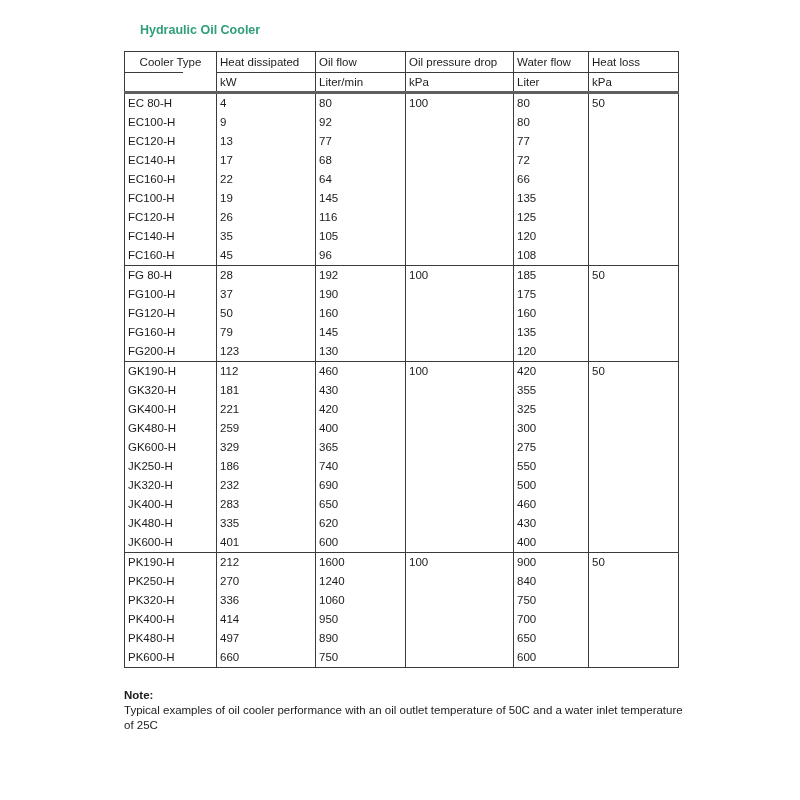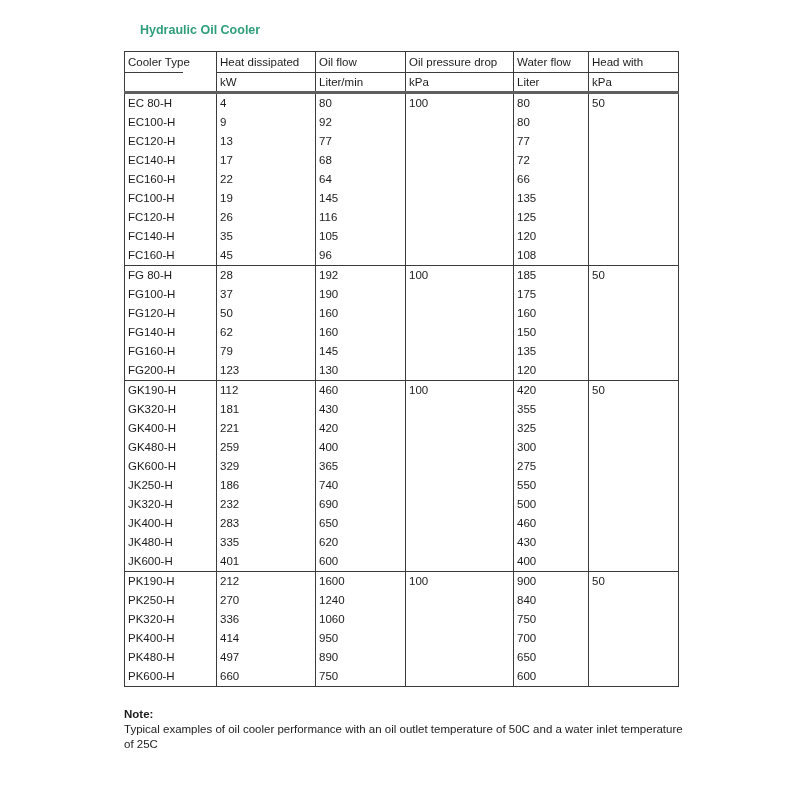--- a/index.html
+++ b/index.html
@@ -56,20 +56,21 @@
   }
   thead tr.header-row th {
     height: 21px;
     border-bottom: 1px solid var(--border-color);
     vertical-align: middle;
   }
   
   thead tr.header-row th.partial-underline {
     border-bottom: none;
     position: relative;
+    text-align: center;
   }
   thead tr.header-row th.partial-underline::after {
     content: "";
     position: absolute;
     left: 0;
     bottom: 0;
     width: 64%;
     border-bottom: 1px solid var(--border-color);
   }
   thead tr.units-row th {
@@ -112,21 +113,21 @@
         <col class="c5">
         <col class="c6">
     </colgroup>
     <thead>
       <tr class="header-row">
         <th class="partial-underline">Cooler Type</th>
         <th>Heat dissipated</th>
         <th>Oil flow</th>
         <th>Oil pressure drop</th>
         <th>Water flow</th>
-        <th>Head with</th>
+        <th>Heat loss</th>
       </tr>
       <tr class="units-row">
         <th></th>
         <th>kW</th>
         <th>Liter/min</th>
         <th>kPa</th>
         <th>Liter</th>
         <th>kPa</th>
       </tr>
     </thead>
@@ -221,28 +222,20 @@
         </tr>
         <tr>
           <td>FG120-H</td>
           <td>50</td>
           <td>160</td>
           <td></td>
           <td>160</td>
           <td></td>
         </tr>
         <tr>
-          <td>FG140-H</td>
-          <td>62</td>
-          <td>160</td>
-          <td></td>
-          <td>150</td>
-          <td></td>
-        </tr>
-        <tr>
           <td>FG160-H</td>
           <td>79</td>
           <td>145</td>
           <td></td>
           <td>135</td>
           <td></td>
         </tr>
         <tr>
           <td>FG200-H</td>
           <td>123</td>

